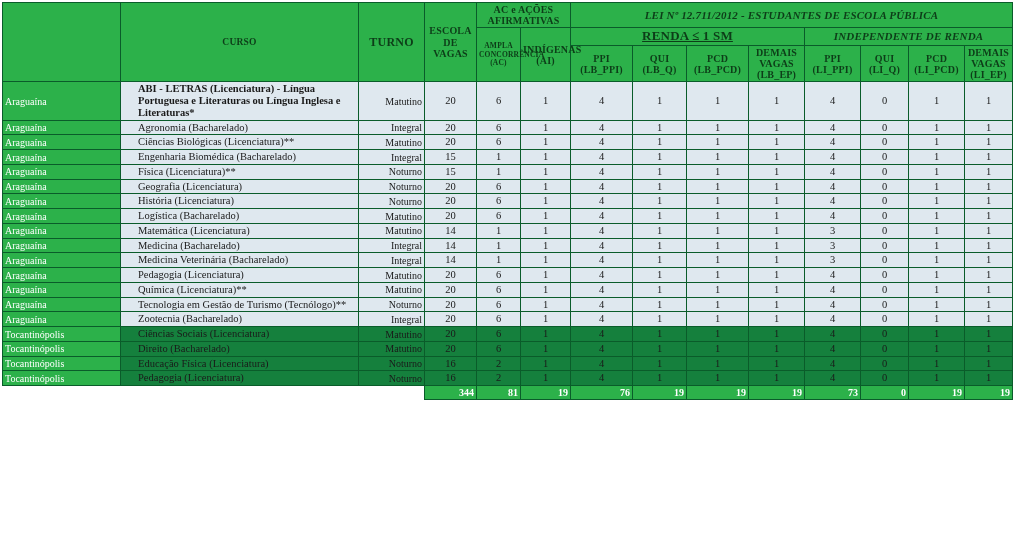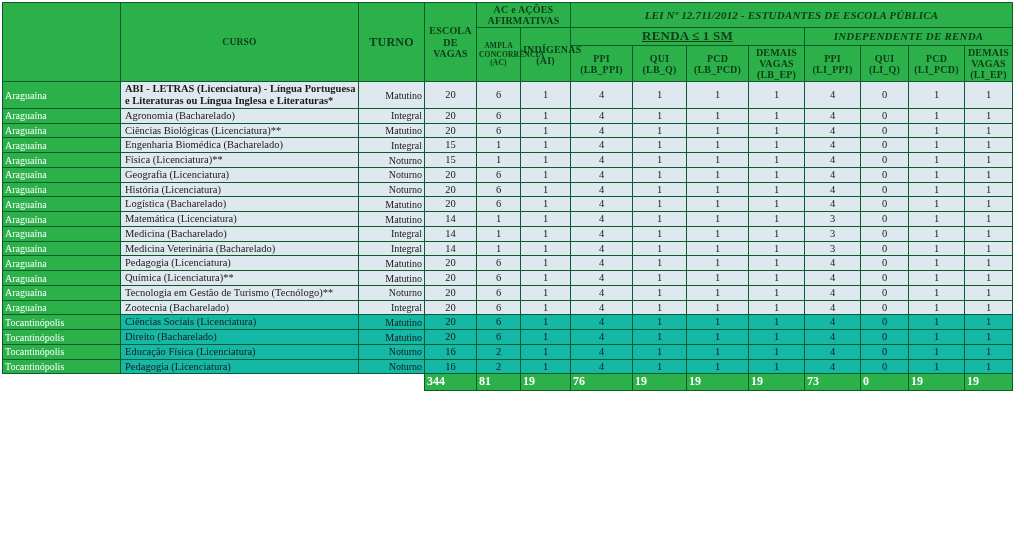--- a/index.html
+++ b/index.html
@@ -42,41 +42,41 @@
   
   .city{
     background:#2cb14a;
     color:#ffffff;
     font-size:10px;
   }
   
   .course{
     background:#dfe8ef;
     text-align:left;
-    padding-left:4px;
+    padding-left:17px;
     font-size:10.5px;
   }
   .turno{
     background:#dfe8ef;
     text-align:right;
     font-size:10px;
   }
   .num{
     background:#dfe8ef;
     text-align:center;
     font-size:10.5px;
   }
-  tr.g2 .course, tr.g2 .turno, tr.g2 .num{background:#14b8a6;}
+  tr.g2 .course, tr.g2 .turno, tr.g2 .num{background:#15803d;}
   .bold{font-weight:bold;}
   .tot{
     background:#2cb14a;
     color:#ffffff;
     font-weight:bold;
-    text-align:left;
-    font-size:12px;
+    text-align:right;
+    font-size:10px;
     margin-left:35px;
   }
   .nb{border:none;background:#ffffff;}
 </style>
 </head>
 <body>
 
 <div id="wrap">
   <table>
     <colgroup>

